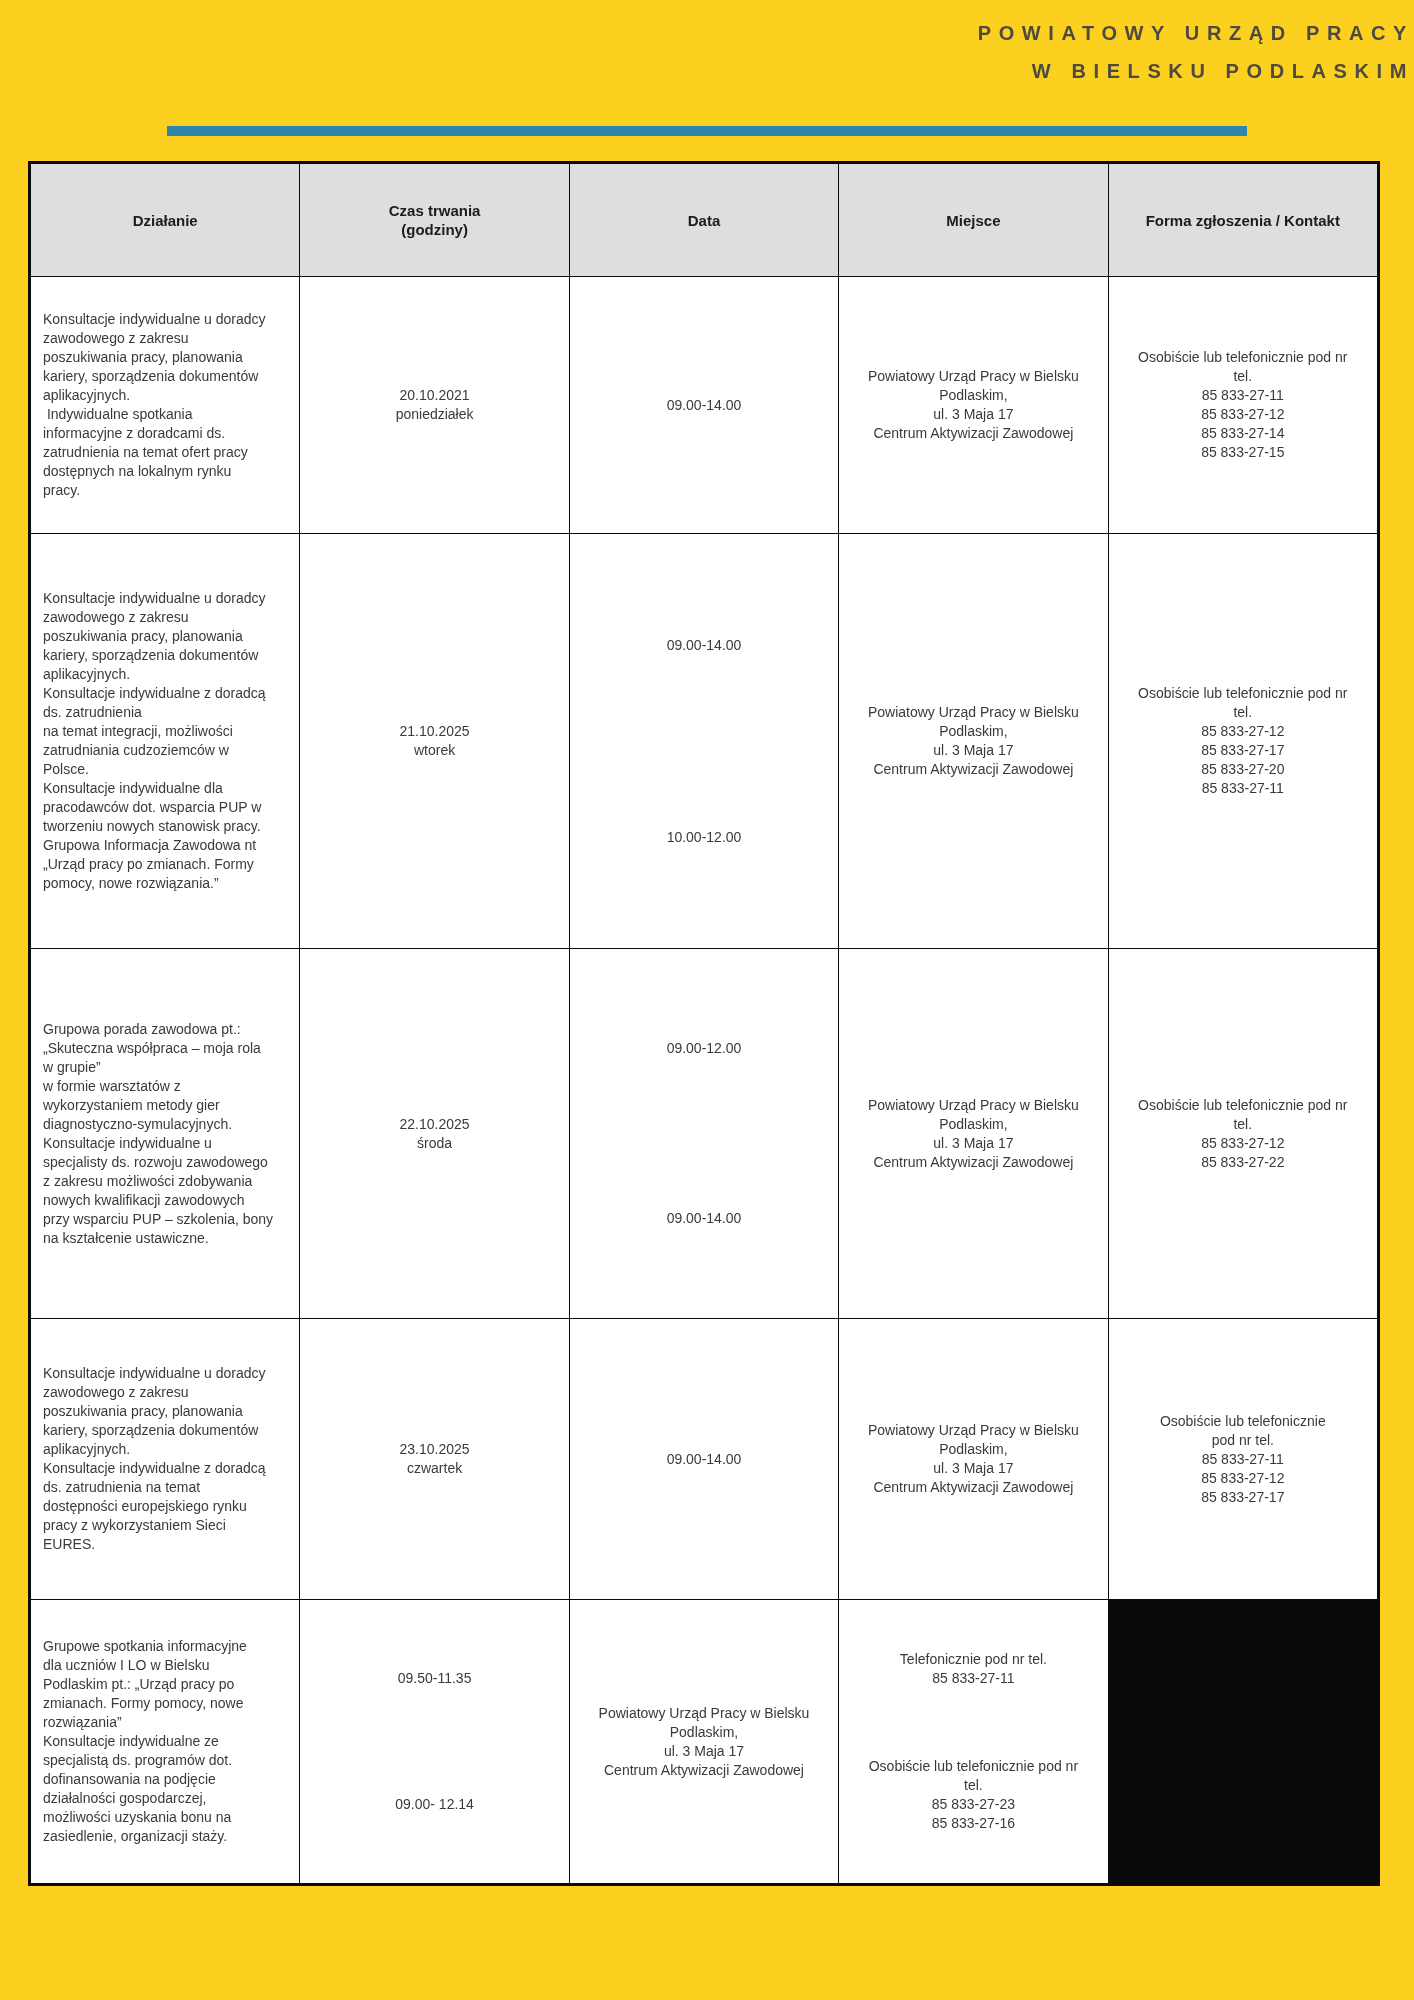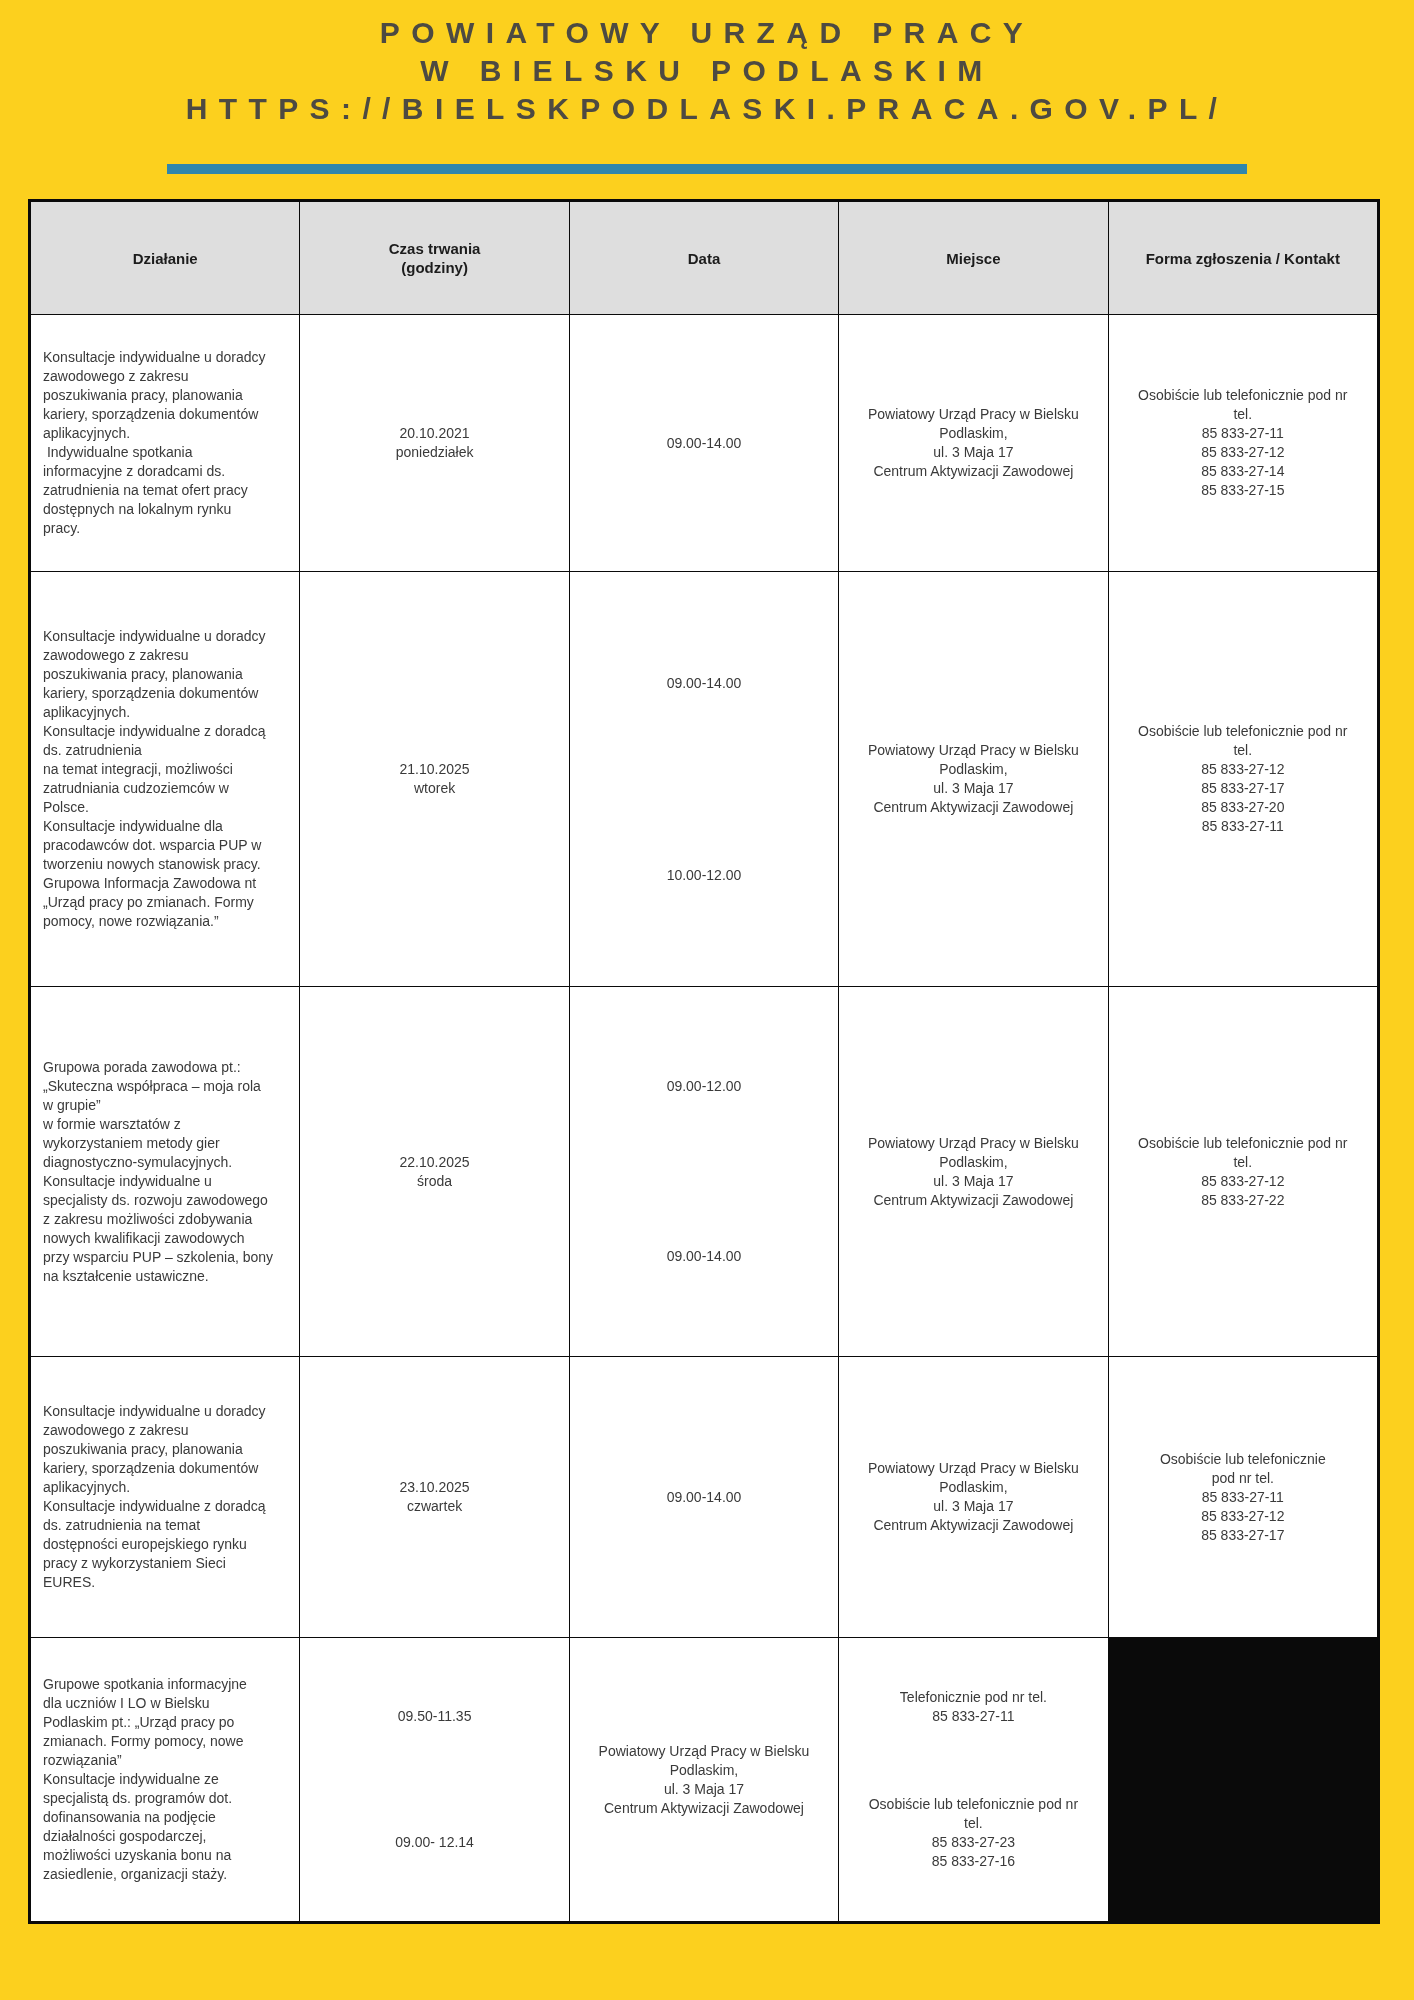--- a/index.html
+++ b/index.html
@@ -23,26 +23,27 @@
     height: 2000px;
     background: var(--yellow);
     overflow: hidden;
   }
   .masthead {
     padding-top: 14px;
     text-align: center;
   }
   .masthead .line {
     display: block;
-    font-size: 30px;
+    font-size: 20px;
     font-weight: 700;
     line-height: 38px;
     letter-spacing: 0.38em;
     color: var(--title);
     white-space: nowrap;
+    text-align: right;
   }
   .divider {
     width: 1080px;
     height: 10px;
     margin: 36px auto 0 auto;
     background: var(--divider);
   }
   .grid {
     width: 1352px;
     margin: 25px 0 0 28px;
@@ -92,21 +93,20 @@
   .sp .txt { padding: 0 6px; }
 </style>
 </head>
 <body>
 
 <div class="page">
 
   <div class="masthead">
     <span class="line">POWIATOWY URZĄD PRACY</span>
     <span class="line">W BIELSKU PODLASKIM</span>
-    <span class="line">HTTPS://BIELSKPODLASKI.PRACA.GOV.PL/</span>
   </div>
 
   <div class="divider"></div>
 
   <div class="grid">
 
     <div class="cell hdr">
         <div class="txt">Działanie</div>
       </div>
     <div class="cell hdr">

